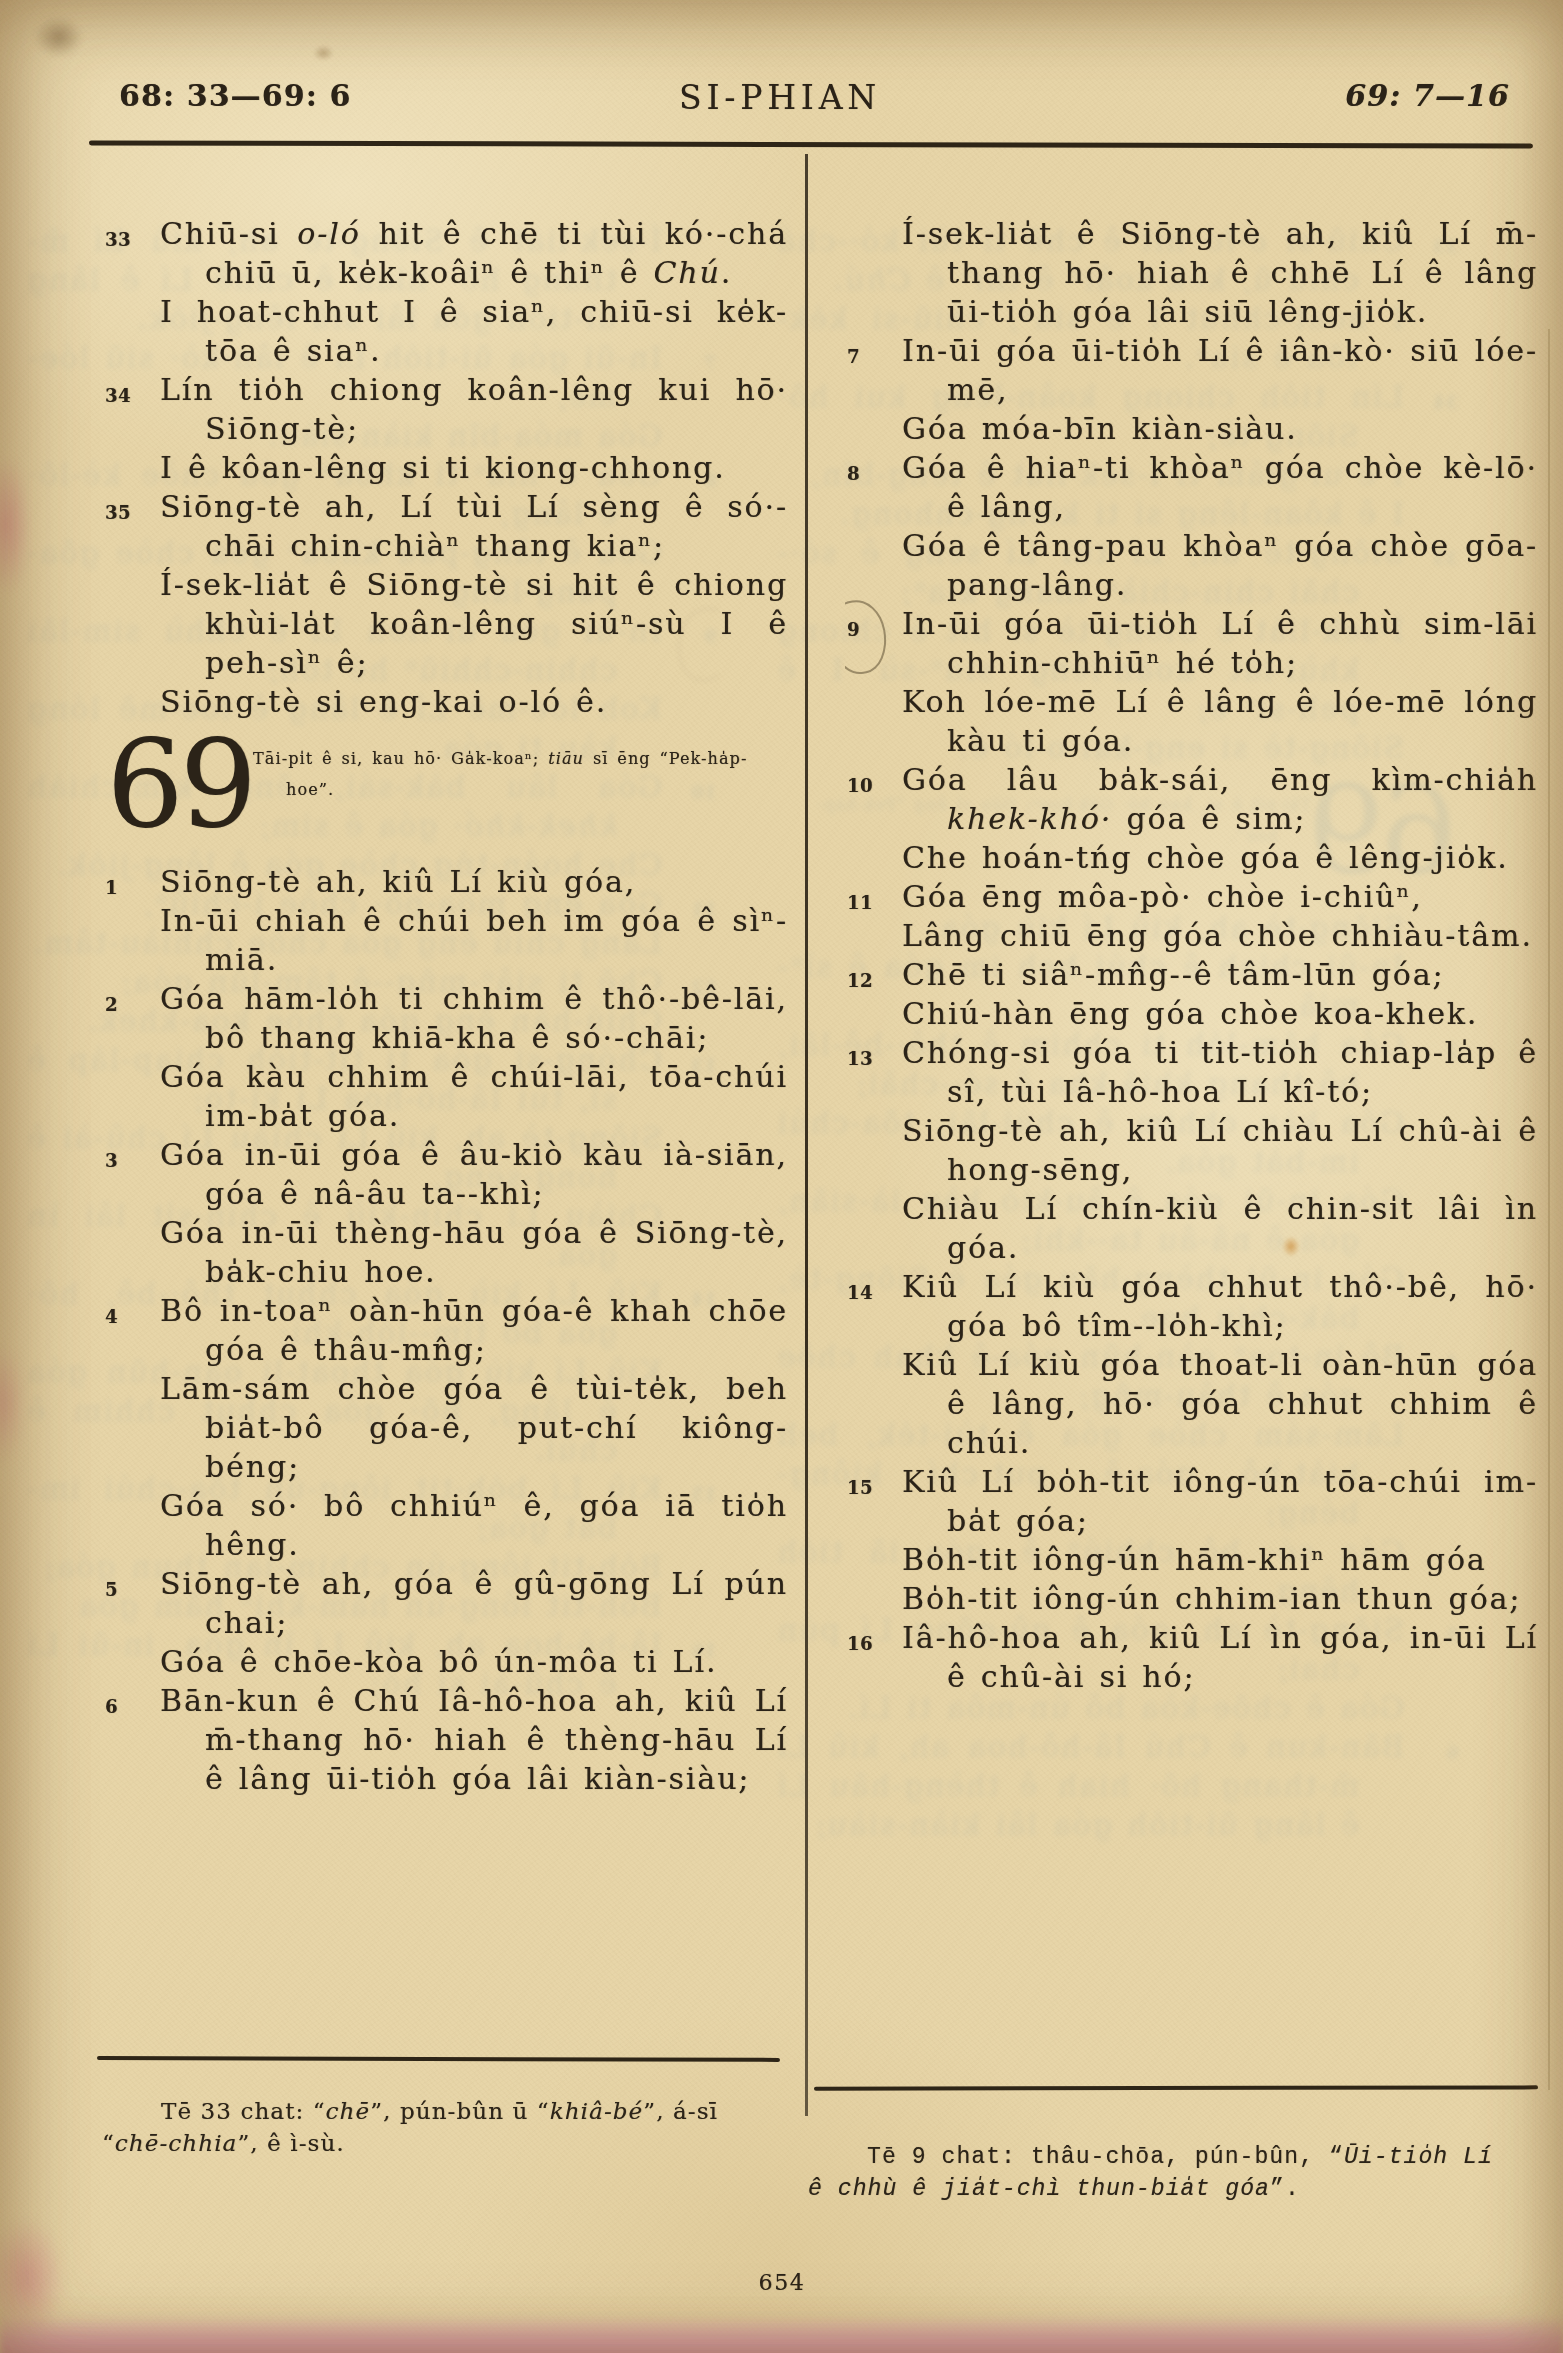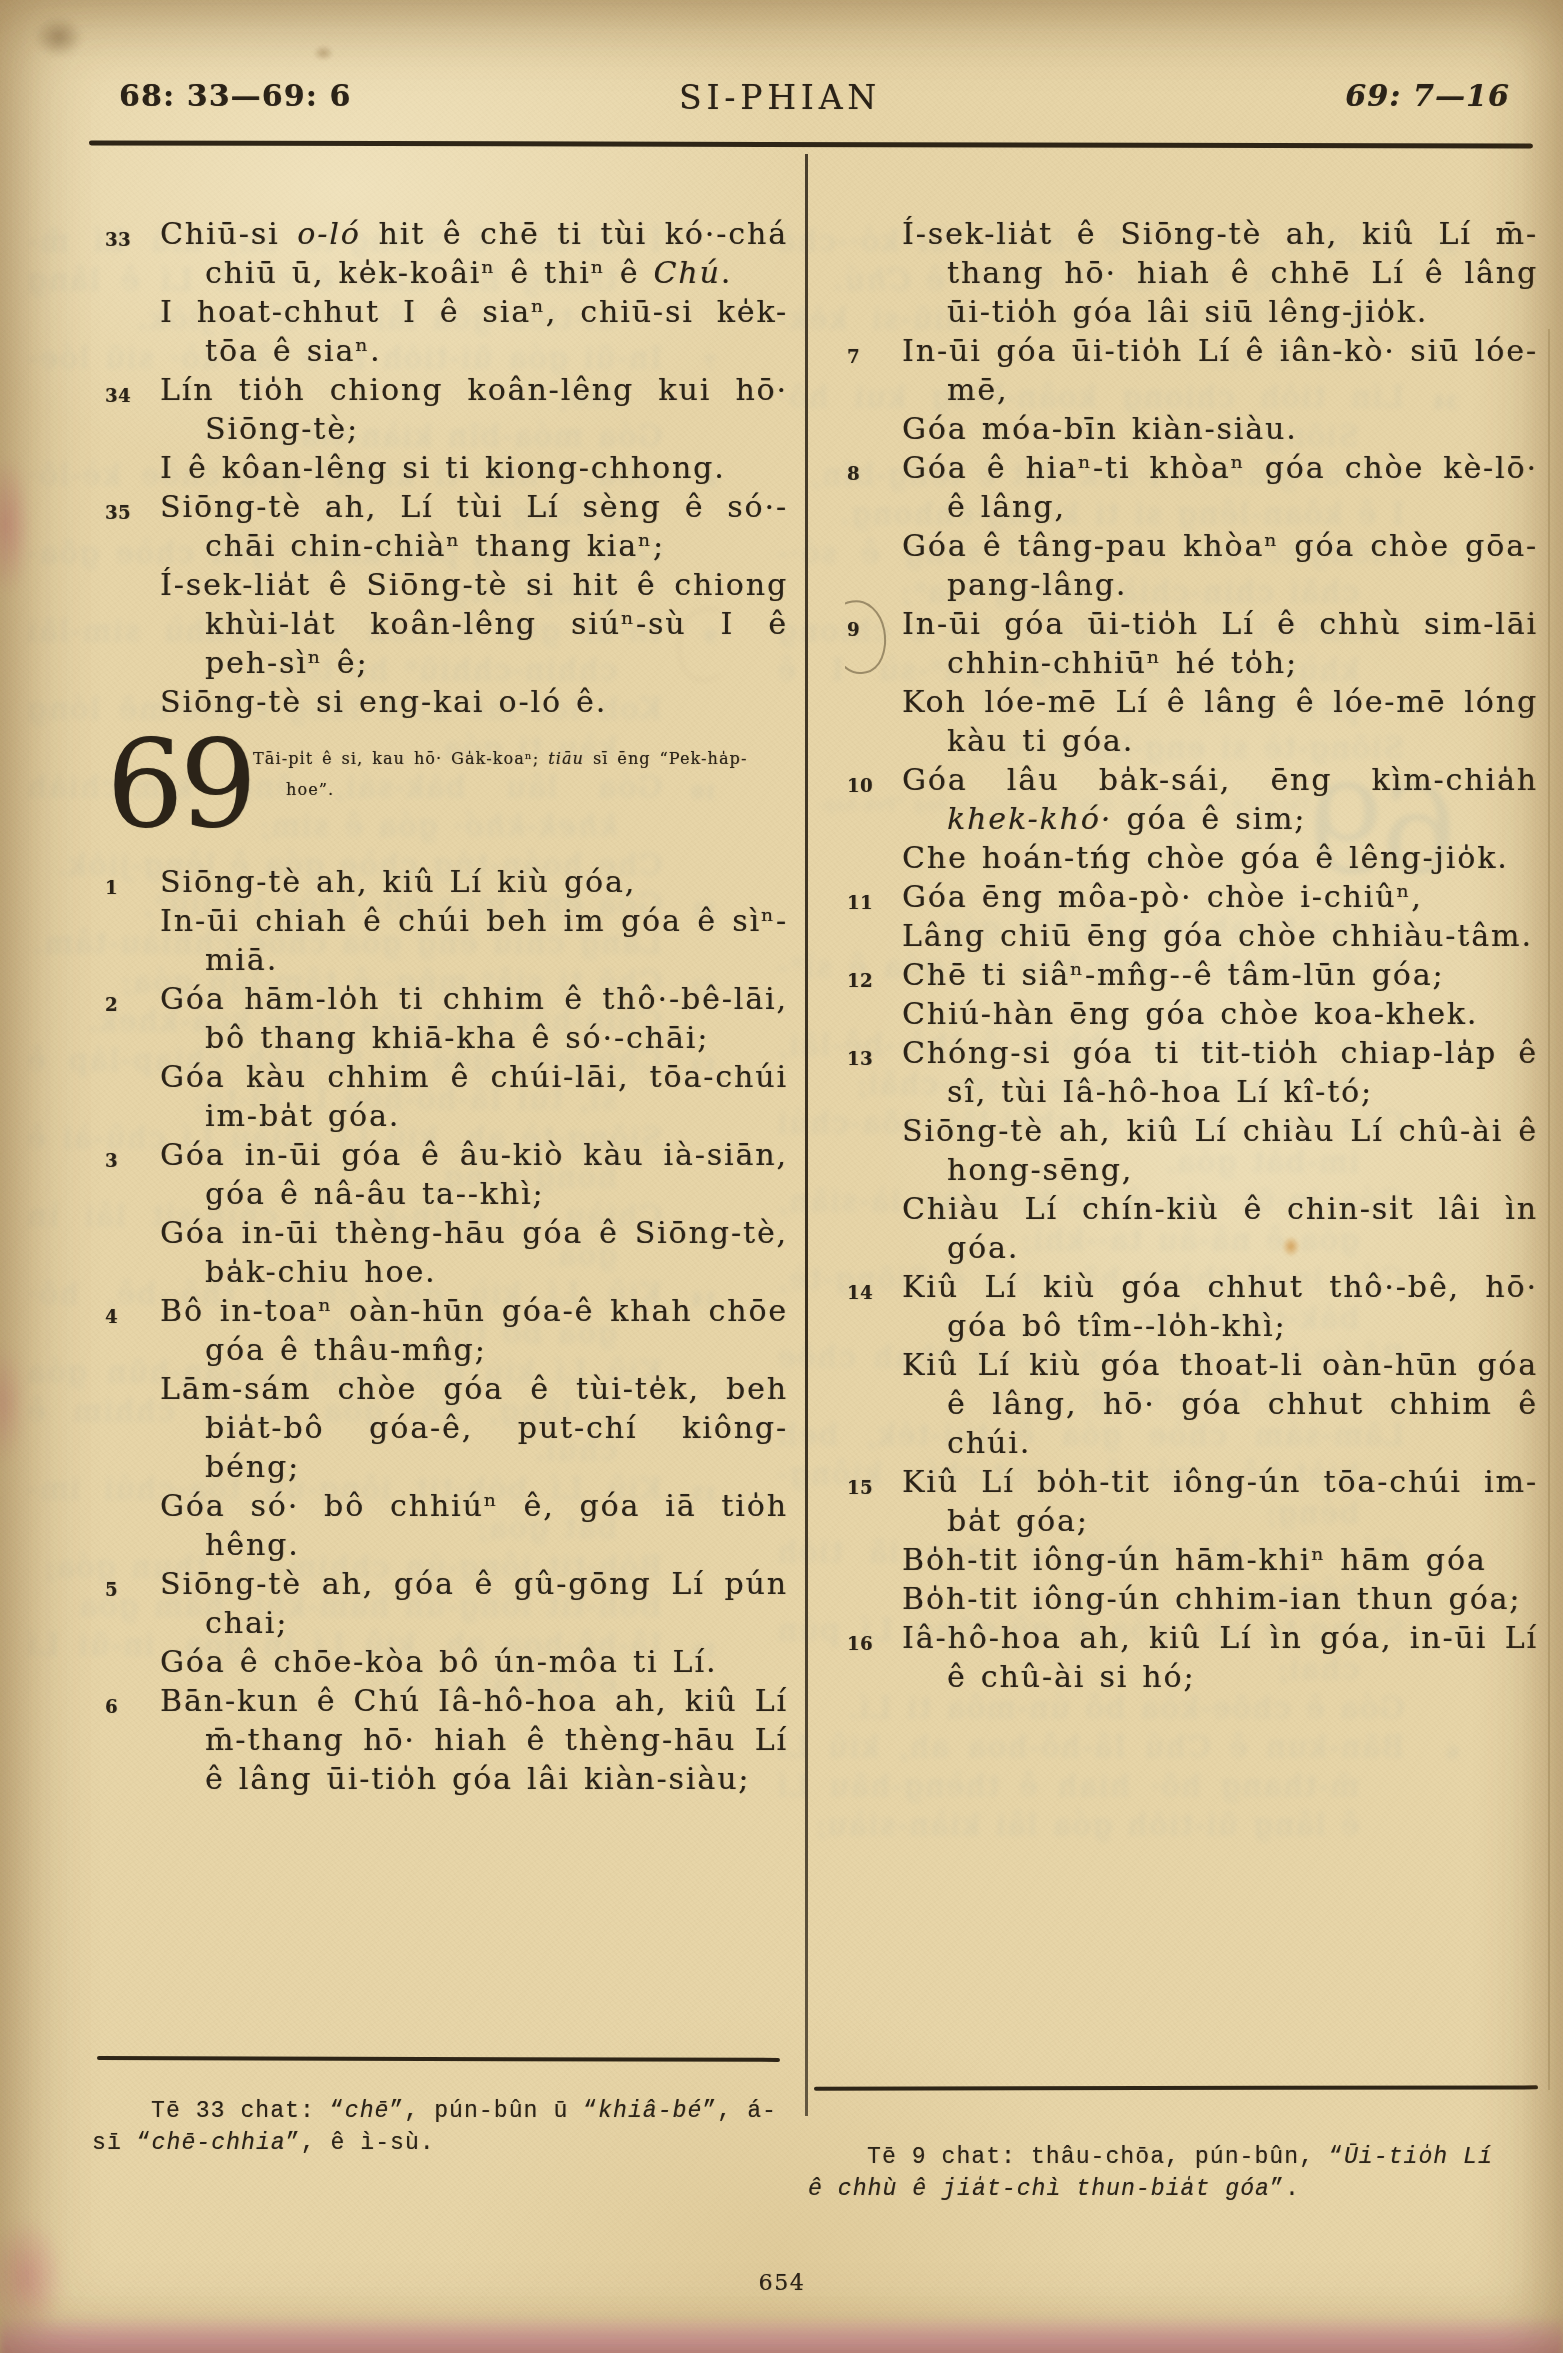--- a/index.html
+++ b/index.html
@@ -48,21 +48,21 @@
 
   .chapter { position:relative; margin:22px 0 7.4px; padding-left:150px; min-height:112px; }
   .chapnum { position:absolute; left:3.2px; top:-6.4px; font-size:122px; line-height:95px;
              letter-spacing:-4.2px; }
   .chapheading { font-size:16px; line-height:31px; padding-left:33px; text-indent:-33px;
                  letter-spacing:1.1px; max-width:536px; }
 
   
   .footnote { position:absolute; z-index:2; font-size:23px; line-height:32px; letter-spacing:1.1px;
               text-indent:59px; text-shadow:0.3px 0.3px 0.7px rgba(45,35,20,.5); }
-  .fn-left  { top:2095px; left:92px;  width:689px;font-family:Liberation Mono, monospace; }
+  .fn-left  { top:2095px; left:102px;  width:689px; }
   .fn-right { top:2141px; left:808px; width:705px;font-family:Liberation Mono, monospace; }
 
   .pagenum { position:absolute; z-index:2; top:2270px; left:0; width:100%;
              text-align:center; font-size:22px; letter-spacing:1.6px;
              text-shadow:0.3px 0.3px 0.7px rgba(45,35,20,.55); }
 
   
   .ghost { position:absolute; inset:0; z-index:1; pointer-events:none;
            transform:scaleX(-1) translateY(7.4px); opacity:.12; filter:blur(2.7px); }
   .ghost, .ghost * { color:#7e99a3 !important; text-shadow:none !important; }

